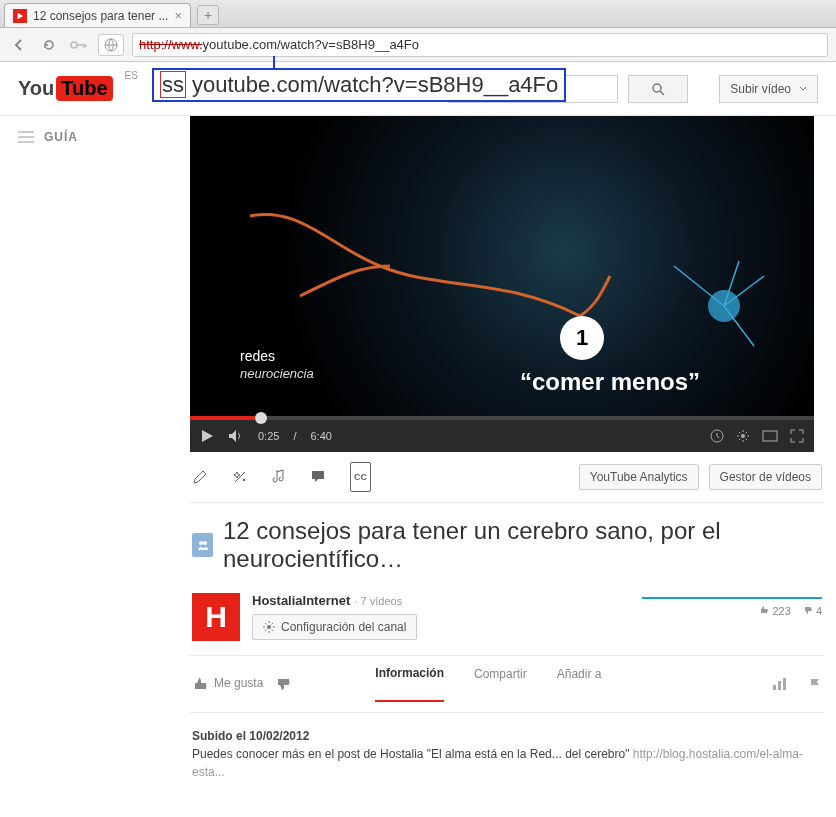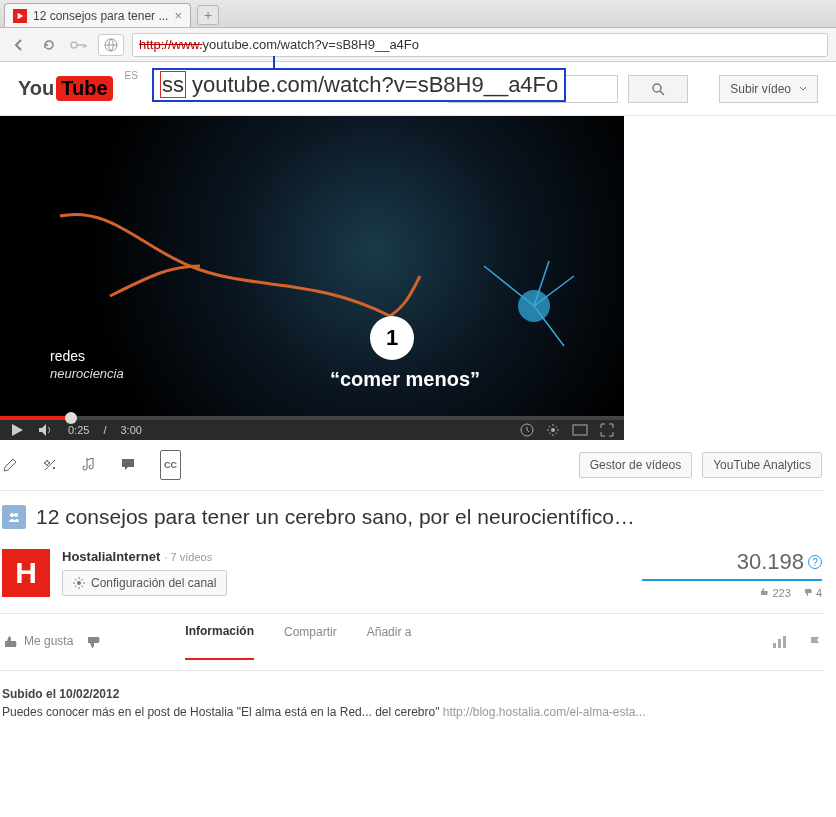--- a/index.html
+++ b/index.html
@@ -42,38 +42,38 @@
 .main{flex:1;padding-right:12px}
 
 
 .player{width:624px;background:#000;position:relative}
 .video-area{height:300px;background:radial-gradient(circle at 60% 45%, #1a3a4a 0%, #0a1520 35%, #000 70%);position:relative;overflow:hidden}
 .neuron{position:absolute}
 .n-orange{width:380px;height:140px;left:50px;top:90px}
 .n-orange path{stroke:#d4632a;stroke-width:3;fill:none}
 .n-cyan{right:40px;top:140px}
 .circle1{position:absolute;left:370px;top:200px;width:44px;height:44px;border-radius:50%;background:#fff;display:flex;align-items:center;justify-content:center;font-weight:bold;font-size:22px;color:#000}
-.video-caption{position:absolute;left:330px;top:252px;color:#fff;font-size:20px;font-weight:bold}
+.video-caption{position:absolute;left:330px;top:252px;color:#fff;font-size:24px;font-weight:bold}
 .video-redes{position:absolute;left:50px;top:232px;color:#fff;font-size:14px}
 .video-neuro{position:absolute;left:50px;top:250px;color:#ddd;font-size:13px;font-style:italic}
 
 .progress{height:4px;background:#444;position:relative}
 .progress .played{position:absolute;left:0;top:0;height:100%;width:11.3%;background:#e62117}
 .progress .handle{position:absolute;left:11.3%;top:-4px;width:12px;height:12px;border-radius:50%;background:#ddd;transform:translateX(-50%)}
-.controls{height:20px;background:#2a2a2a;display:flex;align-items:center;padding:0 10px;gap:14px;color:#ccc;font-size:11px}
+.controls{height:32px;background:#2a2a2a;display:flex;align-items:center;padding:0 10px;gap:14px;color:#ccc;font-size:11px}
 .controls .right{margin-left:auto;display:flex;gap:12px}
 .cbtn{cursor:pointer;display:flex;align-items:center}
 
 
 .actionbar{display:flex;align-items:center;padding:10px 2px;gap:24px;border-bottom:1px solid #e8e8e8}
 .actionbar .ico{color:#666;cursor:pointer}
 .actionbar .right{margin-left:auto;display:flex;gap:10px}
 .btn{border:1px solid #ccc;background:#f8f8f8;padding:5px 10px;font-size:12px;color:#555;cursor:pointer;border-radius:2px}
 
-.title-row{display:flex;align-items:center;gap:10px;padding:14px 2px;font-size:21px;color:#333}
+.title-row{display:flex;align-items:center;gap:10px;padding:14px 2px;font-size:24px;color:#333}
 .title-icon{width:24px;height:24px;background:#8fb4d9;border-radius:2px;display:flex;align-items:center;justify-content:center}
 
 .channel-row{display:flex;padding:6px 2px 14px;gap:12px}
 .ch-avatar{width:48px;height:48px;background:#e62117;color:#fff;font-size:30px;font-weight:bold;display:flex;align-items:center;justify-content:center}
 .ch-info{flex:1}
 .ch-name{font-size:13px}
 .ch-name b{color:#333}
 .ch-name .vids{color:#999;font-size:11px}
 .ch-config{margin-top:6px}
 .views-box{text-align:right;color:#555}
@@ -163,20 +163,30 @@
   </div>
   <div class="upload">
     <span>Subir vídeo</span>
     <svg width="8" height="8" viewBox="0 0 8 8">
         <path d="M1 2l3 3 3-3" stroke="#777" fill="none"></path>
       </svg>
   </div>
 </div>
 
 <div class="content">
+  <div class="sidebar">
+    <div class="guide">
+      <div class="guide-lines">
+          <span></span>
+          <span></span>
+          <span></span>
+        </div>
+      <span>GUÍA</span>
+    </div>
+  </div>
 
   <div class="main">
 
     <div class="player">
       <div class="video-area">
         <svg class="neuron n-orange" viewBox="0 0 380 140">
           <path d="M10 10 C60 0, 90 40, 140 60 C200 85, 260 70, 340 110"></path>
           <path d="M60 90 C100 70, 120 60, 150 60"></path>
           <path d="M340 110 C355 100, 360 90, 370 70" stroke="#d4632a" stroke-width="2" fill="none"></path>
         </svg>
@@ -200,21 +210,21 @@
             </svg>
           </div>
         <div class="cbtn">
             <svg width="16" height="14" viewBox="0 0 16 14">
               <polygon points="1,5 4,5 8,1 8,13 4,9 1,9" fill="#ccc"></polygon>
               <path d="M10 4c2 1 2 5 0 6" stroke="#ccc" fill="none"></path>
             </svg>
           </div>
         <span>0:25</span>
         <span>/</span>
-        <span>3:00</span>
+        <span>6:40</span>
         <div class="right">
           <div class="cbtn">
               <svg width="14" height="14" viewBox="0 0 14 14">
                 <circle cx="7" cy="7" r="6" stroke="#aaa" fill="none"></circle>
                 <path d="M7 4v3l2 2" stroke="#aaa" fill="none"></path>
               </svg>
             </div>
           <div class="cbtn">
               <svg width="14" height="14" viewBox="0 0 14 14">
                 <circle cx="7" cy="7" r="2" fill="#aaa"></circle>
@@ -253,22 +263,22 @@
         </div>
       <div class="ico">
           <svg width="16" height="16" viewBox="0 0 16 16">
             <path d="M2 2h12v8H8l-3 3v-3H2z" fill="#666"></path>
           </svg>
         </div>
       <div class="ico">
           <div style="border:1px solid #666;border-radius:2px;padding:9px 3px;font-size:9px;font-weight:bold">CC</div>
         </div>
       <div class="right">
+        <div class="btn">YouTube Analytics</div>
         <div class="btn">Gestor de vídeos</div>
-        <div class="btn">YouTube Analytics</div>
       </div>
     </div>
 
     <div class="title-row">
       <div class="title-icon">
           <svg width="14" height="14" viewBox="0 0 14 14">
             <circle cx="5" cy="5" r="2" fill="#fff"></circle>
             <circle cx="9" cy="5" r="2" fill="#fff"></circle>
             <path d="M2 12c0-2 2-3 3-3s3 1 3 3M7 12c0-2 2-3 3-3s2 1 2 3" fill="#fff"></path>
           </svg>
@@ -287,24 +297,20 @@
           <div class="btn" style="display:inline-flex;align-items:center;gap:6px">
             <svg width="12" height="12" viewBox="0 0 12 12">
                 <circle cx="6" cy="6" r="2" fill="#777"></circle>
                 <path d="M6 0v2M6 10v2M0 6h2M10 6h2M2 2l1.4 1.4M8.6 8.6L10 10M10 2l-1.4 1.4M3.4 8.6L2 10" stroke="#777"></path>
               </svg>
             <span>Configuración del canal</span>
           </div>
         </div>
       </div>
       <div class="views-box">
-        <div class="views">
-          <span>30.198</span>
-          <span class="help-icon">?</span>
-        </div>
         <div class="view-bar"></div>
         <div class="likes">
           <span><svg style="display:inline" width="10" height="10" viewBox="0 0 10 10">
                 <path d="M2 4h1l1-3c1 0 1 1 1 2l-0 1h3c1 0 1 1 0 4H2z" fill="#999"></path>
               </svg> <span>223</span></span>
           <span><svg style="display:inline" width="10" height="10" viewBox="0 0 10 10">
                 <path d="M2 6h1l1 3c1 0 1-1 1-2l-0-1h3c1 0 1-1 0-4H2z" fill="#999"></path>
               </svg> <span>4</span></span>
         </div>
       </div>

